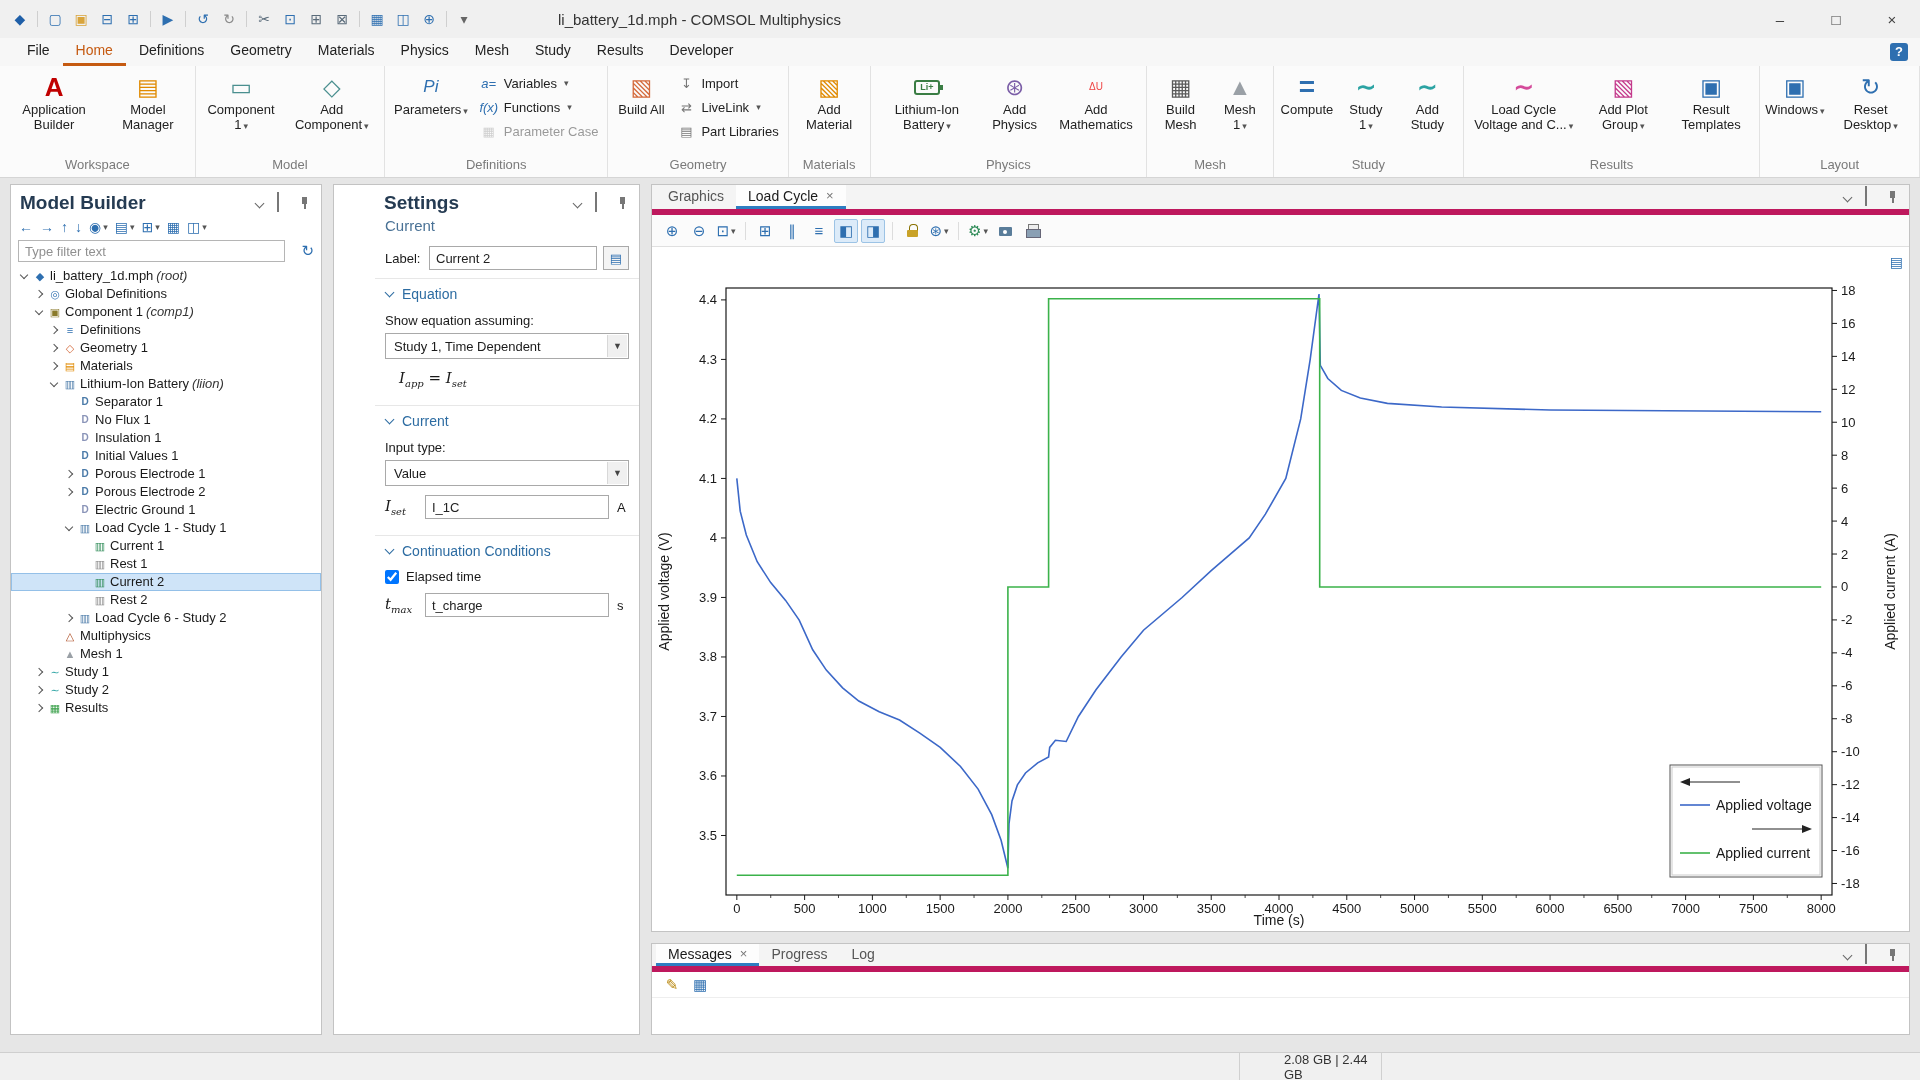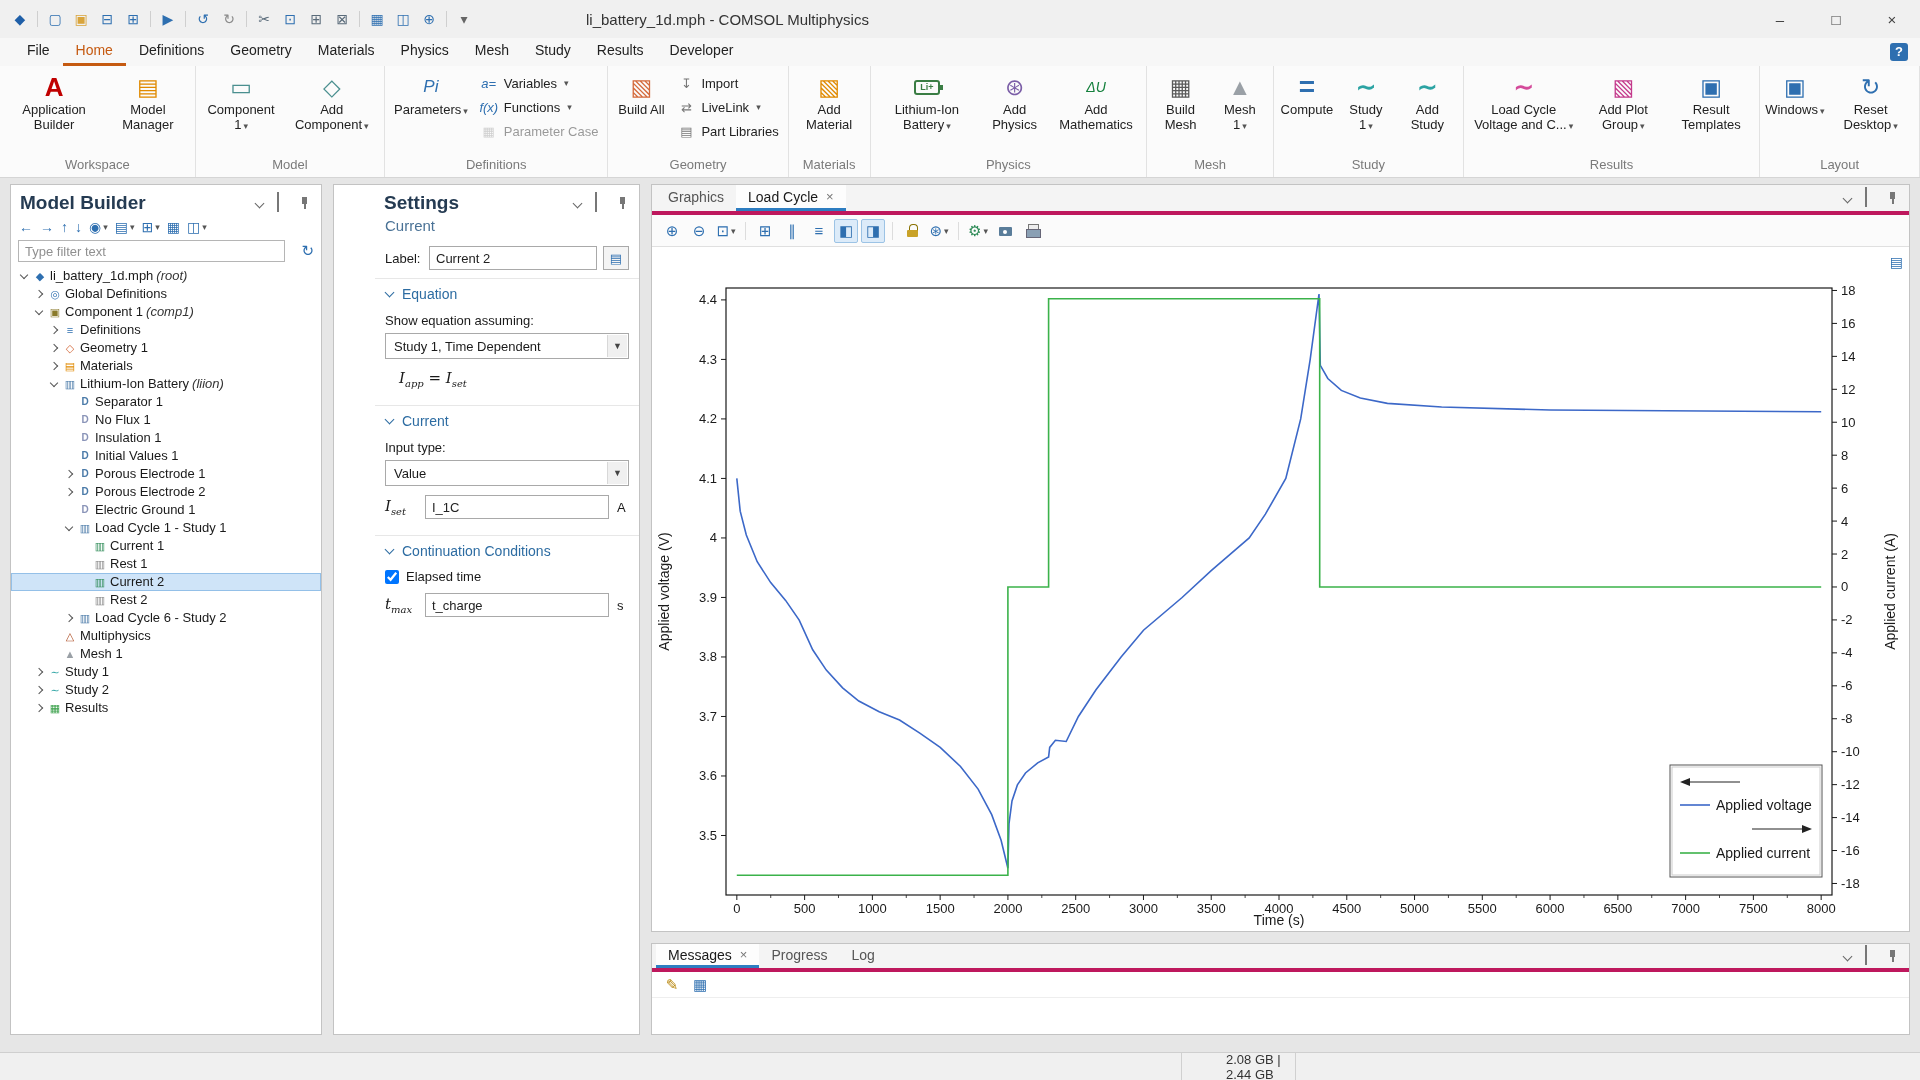--- a/index.html
+++ b/index.html
@@ -8,21 +8,21 @@
     font-family: "Liberation Sans", sans-serif;
     font-size: 13px; color: #1a1a1a;
     background: #e6e6e6; position: relative;
   }
 
   
   #titlebar { position: absolute; top:0; left:0; right:0; height:38px; background:#f0f0f0; display:flex; align-items:center; }
   #qa { display:flex; align-items:center; gap:2px; padding-left:8px; }
   .qbtn { width:24px; height:24px; line-height:24px; text-align:center; font-size:14px; border-radius:3px; cursor:default; }
   .qsep { width:1px; height:16px; background:#cfcfcf; margin:0 3px; }
-  .win-title { margin-left:110px; font-size:15px; color:#333; white-space:nowrap; }
+  .win-title { margin-left:82px; font-size:15px; color:#333; white-space:nowrap; }
   #winctl { margin-left:auto; display:flex; height:38px; }
   .wbtn { width:56px; height:38px; display:flex; align-items:center; justify-content:center; font-size:15px; color:#444; }
 
   
   #menubar { position:absolute; top:38px; left:0; right:0; height:28px; background:#f7f7f7; display:flex; align-items:stretch; padding-left:14px; }
   .mitem { padding:0 13px; line-height:25px; font-size:14px; color:#222; border-bottom:3px solid transparent; }
   .mitem.active { color:#c55a11; border-bottom-color:#c55a11; }
   #help-btn { position:absolute; right:12px; top:5px; width:18px; height:18px; background:#2e6fb0; color:#fff; border-radius:3px; text-align:center; line-height:18px; font-weight:bold; font-size:13px; }
 
   
@@ -98,41 +98,41 @@
   .dd-btn { position:absolute; right:1px; top:1px; bottom:1px; width:20px; background:#f0f0f0; border-left:1px solid #d8d8d8; display:flex; align-items:center; justify-content:center; font-size:9px; color:#444; }
   .formula { font-family:"DejaVu Serif", serif; font-style:italic; font-size:15px; margin:10px 14px 2px; }
   .formula sub, .sym sub { font-size:10px; }
   .sym-row { display:flex; align-items:center; gap:8px; margin:9px 0 2px; }
   .sym { width:32px; font-family:"DejaVu Serif", serif; font-style:italic; font-size:15px; flex:none; }
   .unit { width:12px; flex:none; }
   .chk-row { display:flex; align-items:center; gap:7px; margin:5px 0 3px; }
   .chk-row input { width:14px; height:14px; }
 
   
-  .gtabs { height:30px; display:flex; align-items:stretch; background:#f4f4f4; border-bottom:4px solid #be185d; padding:0 4px; }
+  .gtabs { height:30px; display:flex; align-items:stretch; background:#f4f4f4; border-bottom:6px solid #be185d; padding:0 4px; }
   .gtab { display:flex; align-items:center; gap:8px; padding:0 12px; font-size:14px; color:#555; border-bottom:3px solid transparent; }
   .gtab.active { color:#1a1a1a; background:#fdfdfd; border-bottom-color:#2d7dc1; }
   .tclose { font-size:13px; color:#777; }
   .trio { margin-left:auto; display:flex; align-items:center; gap:7px; padding-right:5px; }
   #graphics-toolbar { height:32px; display:flex; align-items:center; gap:3px; padding:0 8px; border-bottom:1px solid #e0e0e0; background:#fbfbfb; }
   .tool { min-width:24px; height:24px; display:flex; align-items:center; justify-content:center; color:#2e6fb0; font-size:15px; border:1px solid transparent; border-radius:2px; }
   .tool.active { background:#dcebf9; border-color:#9cc3e5; }
   .tsep { width:1px; height:18px; background:#ddd; margin:0 4px; }
   #graphics-canvas { position:absolute; top:63px; left:0; right:0; bottom:0; background:#fff; }
   #graphics-canvas svg { display:block; font-family:"Liberation Sans", sans-serif; }
   #plot-tools-icon { position:absolute; top:6px; right:6px; color:#2e6fb0; font-size:14px; }
 
   
   #messages-panel .gtabs { height:28px; }
   #mtoolbar { height:26px; display:flex; align-items:center; gap:4px; padding:0 8px; border-bottom:1px solid #eee; }
   #mcontent { height:34px; background:#fff; }
 
   
   #statusbar { position:absolute; bottom:0; left:0; right:0; height:28px; background:#f0f0f0; border-top:1px solid #cfcfcf; }
-  .mem { position:absolute; left:1181px; top:0; bottom:0; width:115px; border-left:1px solid #d0d0d0; border-right:1px solid #d0d0d0; display:flex; align-items:center; justify-content:center; color:#333;padding-left:44px; }
+  .mem { position:absolute; left:1239px; top:0; bottom:0; width:143px; border-left:1px solid #d0d0d0; border-right:1px solid #d0d0d0; display:flex; align-items:center; justify-content:center; color:#333;padding-left:44px; }
 </style>
 </head>
 <body>
 
 <div id="titlebar">
   <div id="qa">
       <span class="qbtn" style="color: rgb(31, 95, 168);">◆</span>
       <span class="qsep"></span>
       <span class="qbtn" style="color: rgb(46, 111, 176);">▢</span>
       <span class="qbtn" style="color: rgb(217, 164, 59);">▣</span>
@@ -285,21 +285,21 @@
           <div class="blbl">Lithium-Ion Battery<span class="caret">▾</span></div>
         </div>
         <div class="bigbtn">
           <div class="bicon">
             <span style="color: rgb(123, 94, 167);">⊛</span>
           </div>
           <div class="blbl">Add Physics</div>
         </div>
         <div class="bigbtn">
           <div class="bicon">
-            <span style="color: #15803d; font-size: 14px; font-style: italic;">ΔU</span>
+            <span style="color: #ef4444; font-size: 10px;">ΔU</span>
           </div>
           <div class="blbl">Add Mathematics</div>
         </div>
       </div>
       <div class="rlabel">Physics</div>
     </div>
     <div class="rgroup">
       <div class="ritems">
         <div class="bigbtn">
           <div class="bicon">

